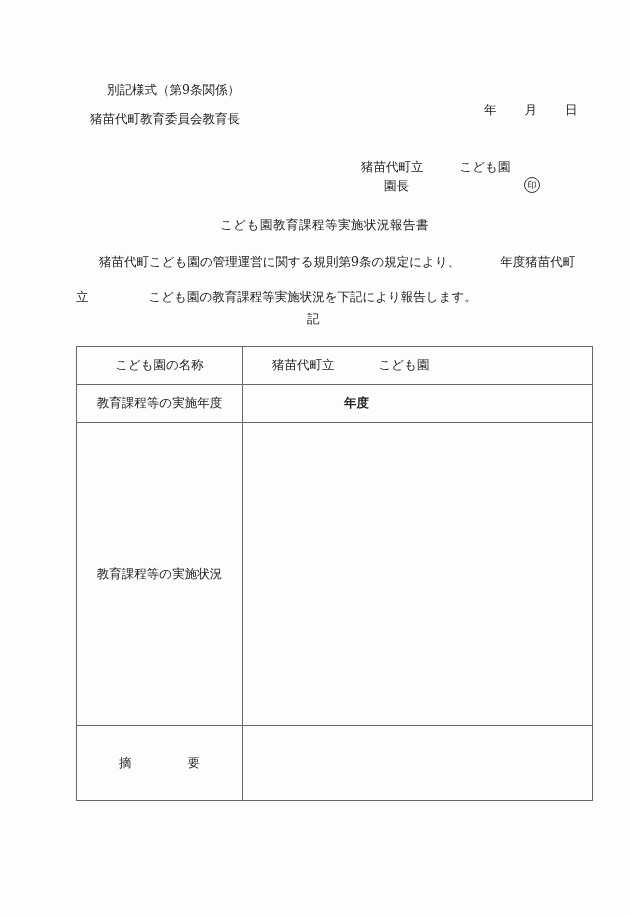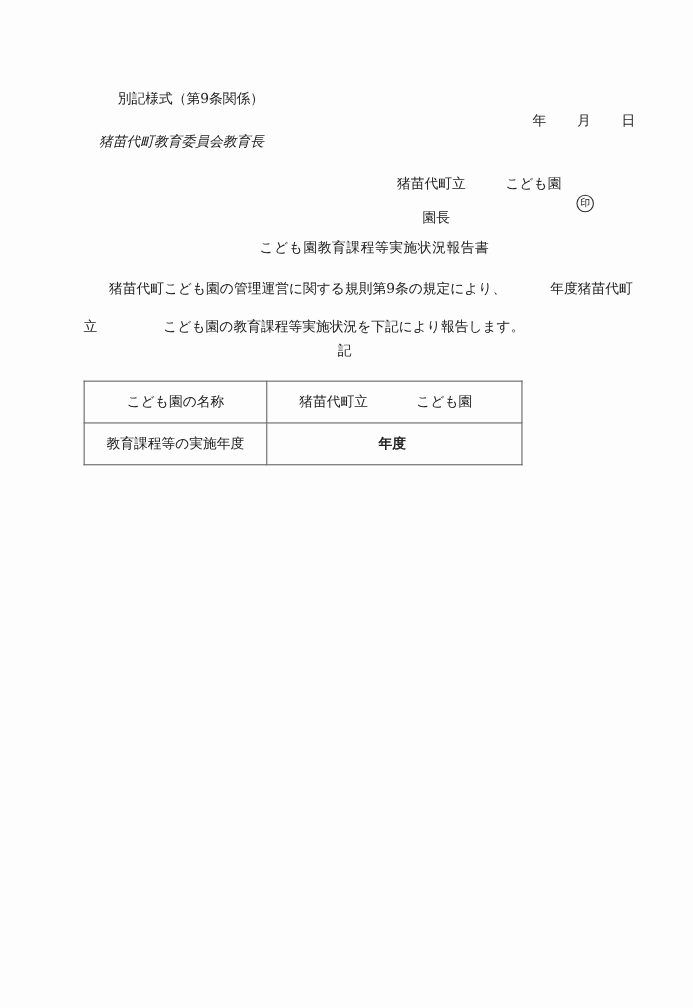--- a/index.html
+++ b/index.html
@@ -15,45 +15,45 @@
       font-family: "DejaVu Serif", "Liberation Serif", serif;
       color: #222;
       font-size: 12.5px;
     }
     .abs { position: absolute; white-space: nowrap; line-height: 1; }
     .form-ref { left: 76px; top: 84px; margin-left: 31px; }
     .date-row { top: 104px; left: 484px; }
     .date-row span { display: inline-block; }
     .date-row .y { margin-right: 24px; }
     .date-row .m { margin-right: 24px; }
-    .addressee { left: 90px; top: 123px; font-style: italic; }
+    .addressee { left: 90px; top: 113px; }
     .sender-school { left: 361px; top: 161px; }
     .sender-school .gap { display: inline-block; width: 36px; }
-    .sender-head { left: 384px; top: 192px; }
+    .sender-head { left: 384px; top: 180px; }
     .seal {
       left: 524px; top: 177px;
       width: 14px; height: 14px;
       border: 1px solid #333;
       border-radius: 50%;
       font-size: 9px;
       text-align: center;
       line-height: 14px;
     }
-    .doc-title { left: 236px; top: 219px; letter-spacing: 0.5px; }
+    .doc-title { left: 220px; top: 219px; letter-spacing: 0.5px; }
     .body-line1 { left: 99px; top: 256px; }
     .body-line1 .gap { display: inline-block; width: 40px; }
     .body-line2 { left: 76px; top: 291px; }
     .body-line2 .gap { display: inline-block; width: 60px; }
     .ki { left: 307px; top: 313px; }
 
     .record-table {
       position: absolute;
       left: 76px;
       top: 346px;
-      width: 399px;
+      width: 517px;
       border-collapse: collapse;
       table-layout: fixed;
     }
     .record-table td {
       border: 1.5px solid #666;
       padding: 0;
       vertical-align: middle;
     }
     .record-table .label-col { width: 165px; text-align: center; }
     .record-table .r1 td { height: 37px; }
@@ -104,14 +104,24 @@
       <tr class="r1">
     <td class="label-col">こども園の名称</td>
     <td class="val-name">
       <span>猪苗代町立</span><span class="gap"></span><span>こども園</span>
     </td>
   </tr>
   <tr class="r2">
     <td class="label-col">教育課程等の実施年度</td>
     <td class="val-year">年度</td>
   </tr>
+  <tr class="r3">
+    <td class="label-col">教育課程等の実施状況</td>
+    <td></td>
+  </tr>
+  <tr class="r4">
+    <td class="label-col tekiyo-label">
+      <span>摘</span><span class="gap"></span><span>要</span>
+    </td>
+    <td></td>
+  </tr>
 </tbody>
   </table>
 
 </body></html>

